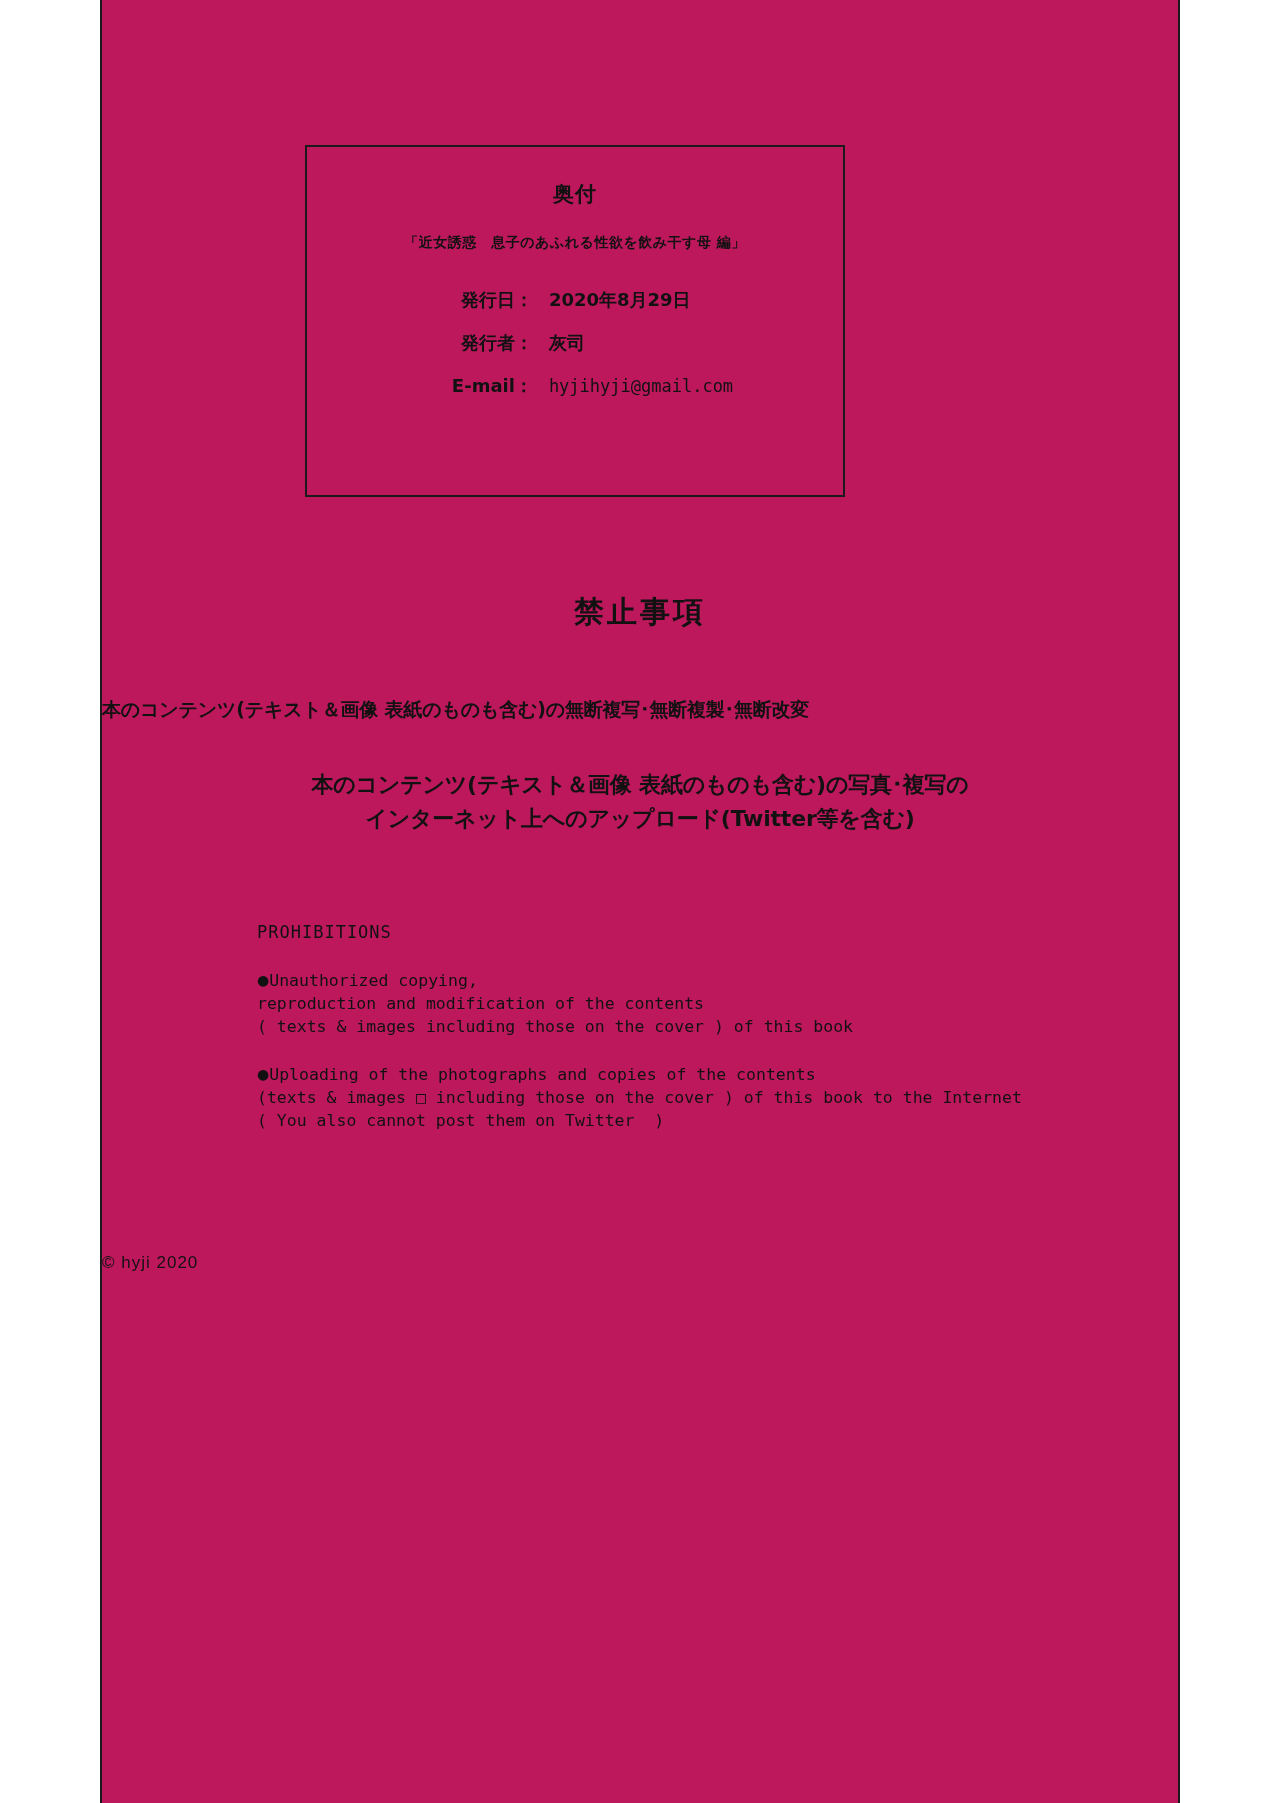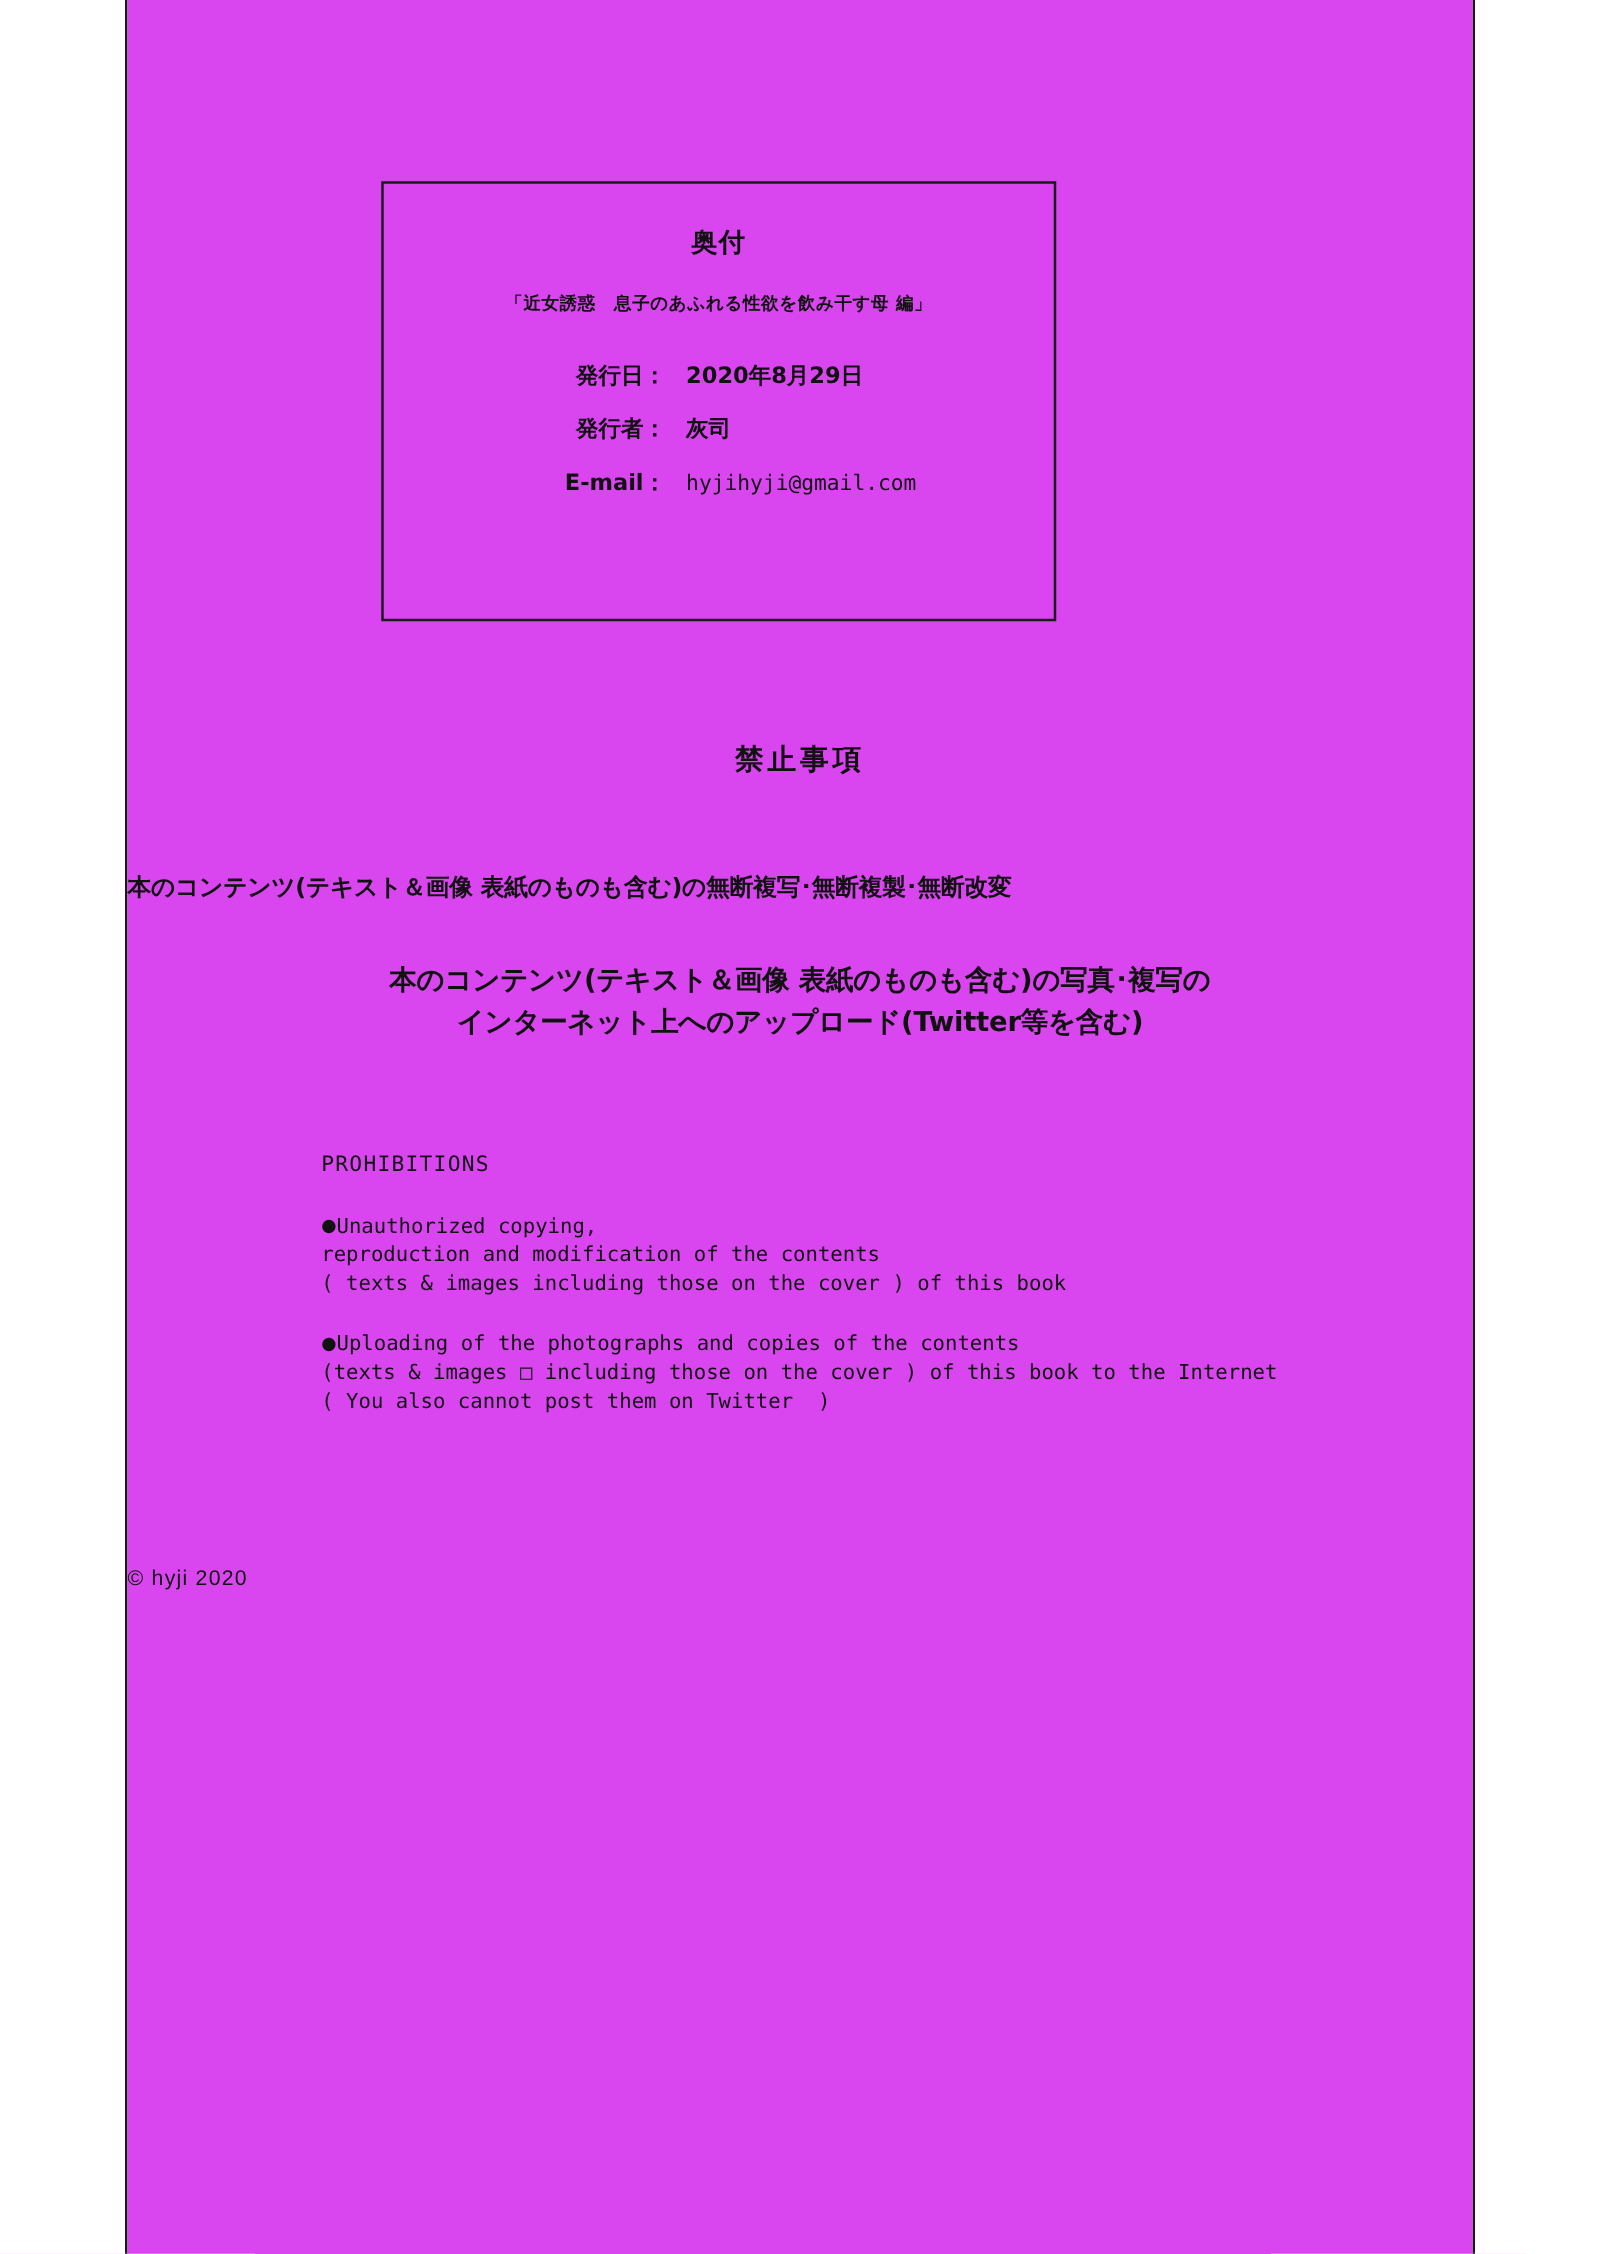--- a/index.html
+++ b/index.html
@@ -26,21 +26,21 @@
   }
   .page-rule.left  { left: 100px; }
   .page-rule.right { right: 100px; }
 
   .sheet {
     position: absolute;
     left: 102px;
     right: 102px;
     top: 0;
     bottom: 0;
-    background: #d946ef;
+    background: #be185d;
   }
 
   
   .colophon {
     position: absolute;
     left: 203px;
     top: 145px;
     width: 540px;
     height: 352px;
     border: 2px solid #1a1a1a;
@@ -95,21 +95,21 @@
 
   
   .jp-heading {
     position: absolute;
     left: 0;
     right: 0;
     top: 592px;
     text-align: center;
     font-family: Liberation Serif, serif;
     font-weight: bold;
-    font-size: 23px;
+    font-size: 30px;
     letter-spacing: 3px;
   }
   .jp-line-1 {
     position: absolute;
     left: 0;
     right: 0;
     top: 697px;
     text-align: left;
     font-family: "DejaVu Sans", sans-serif;
     font-weight: bold;

